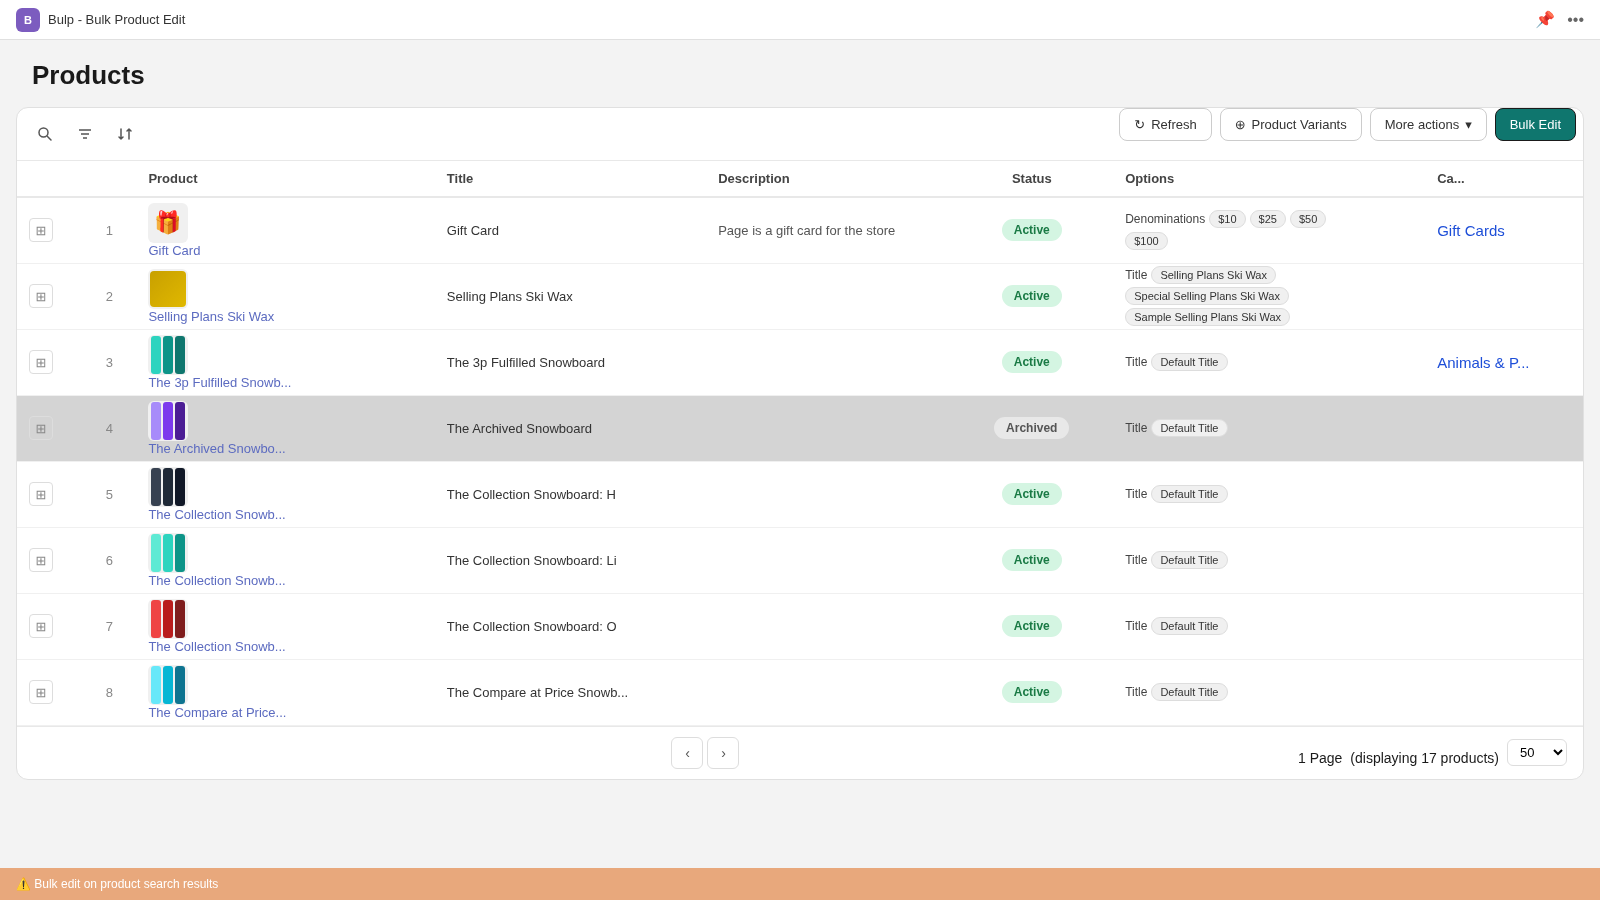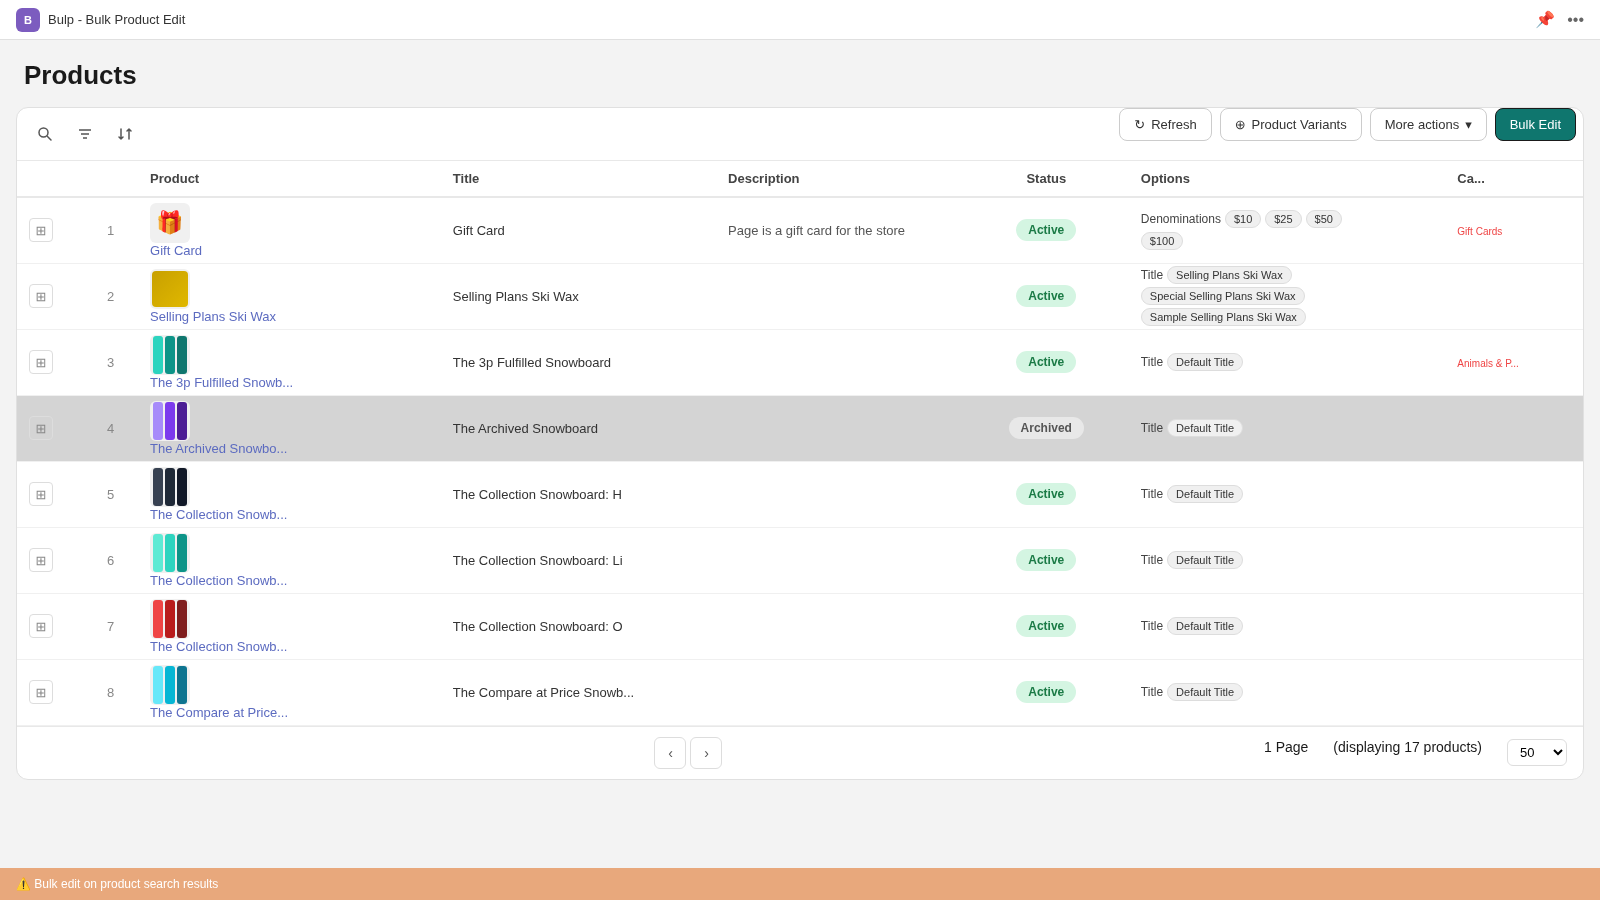--- a/index.html
+++ b/index.html
@@ -45,21 +45,21 @@
     .product-thumb { width: 40px; height: 40px; border-radius: 6px; background: #f0f0f0; display: flex; align-items: center; justify-content: center; overflow: hidden; flex-shrink: 0; }
     .product-link { color: #5c6bc0; text-decoration: none; font-size: 13px; }
     .expand-btn { width: 24px; height: 24px; display: flex; align-items: center; justify-content: center; cursor: pointer; color: #888; border: 1px solid #ddd; border-radius: 4px; }
     .status-badge { display: inline-block; padding: 4px 12px; border-radius: 20px; font-size: 12px; font-weight: 600; }
     .status-active { background: #d4f5e2; color: #1a7a45; }
     .status-archived { background: #e8e8e8; color: #555; }
     .options-cell { display: flex; flex-wrap: wrap; gap: 4px; align-items: center; max-width: 220px; }
     .option-label { font-size: 12px; color: #444; }
     .option-tag { display: inline-block; padding: 2px 8px; background: #f0f0f0; border-radius: 12px; font-size: 11px; color: #333; border: 1px solid #ddd; }
     .desc-text { color: #555; font-size: 13px; max-width: 180px; }
-    .category-text { color: #ef4444; font-size: 10px; white-space: nowrap; }
+    .category-text { color: #1d4ed8; font-size: 15px; white-space: nowrap; }
 
     
     .pagination { display: flex; align-items: center; justify-content: space-between; padding: 10px 16px; border-top: 1px solid #e8e8e8; }
     .page-nav { display: flex; align-items: center; gap: 4px; }
     .nav-btn { width: 32px; height: 32px; display: flex; align-items: center; justify-content: center; cursor: pointer; border: 1px solid #ddd; border-radius: 6px; background: #fff; color: #555; }
     .per-page { display: flex; align-items: center; gap: 4px; font-size: 13px; color: #333; }
     .per-page select { border: 1px solid #ddd; border-radius: 6px; padding: 4px 8px; font-size: 13px; background: #fff; }
 
     
     .bottom-bar { position: fixed; bottom: 0; left: 0; right: 0; height: 32px; background: #e8a87c; display: flex; align-items: center; padding: 0 16px; font-size: 12px; color: #fff; }
@@ -71,21 +71,21 @@
   <div class="topbar-left">
     <div class="app-icon">B</div>
     <span class="app-title">Bulp - Bulk Product Edit</span>
   </div>
   <div class="topbar-right">
     <span class="pin-icon">📌</span>
     <span class="dots-icon">•••</span>
   </div>
 </div>
 
-<div style="position:relative; padding: 20px 24px 12px; background: #f3f3f3;">
+<div style="position:relative; padding: 20px 32px 12px; background: #f3f3f3;">
   <h1 class="page-title">Products</h1>
   <div class="header-actions">
     <button class="btn">
       <span>↻</span>
       <span>Refresh</span>
     </button>
     <button class="btn">
       <span>⊕</span>
       <span>Product Variants</span>
     </button>
@@ -398,21 +398,21 @@
           </tbody>
       </table>
     </div>
 
     <div class="pagination">
       <div style="width:80px;"></div>
       <div class="page-nav">
         <div class="nav-btn">‹</div>
         <div class="nav-btn">›</div>
       </div>
-      <div style="display:flex; align-items:flex-start; gap:25px;">
+      <div style="display:flex; align-items:flex-end; gap:8px;">
         <span>1 Page</span>
         <span>(displaying 17 products)</span>
         <div class="per-page">
           <select>
             <option>50</option>
             <option>25</option>
             <option>100</option>
           </select>
         </div>
       </div>

